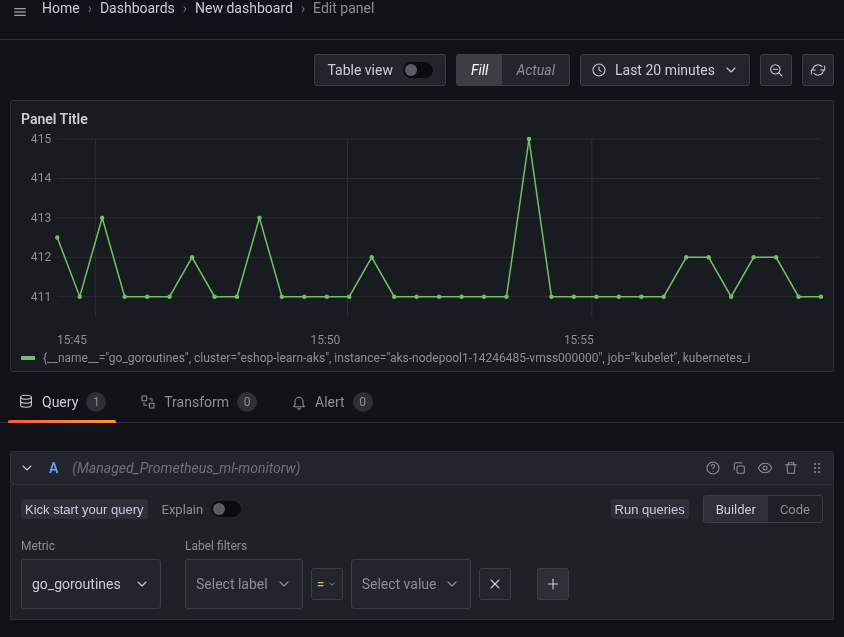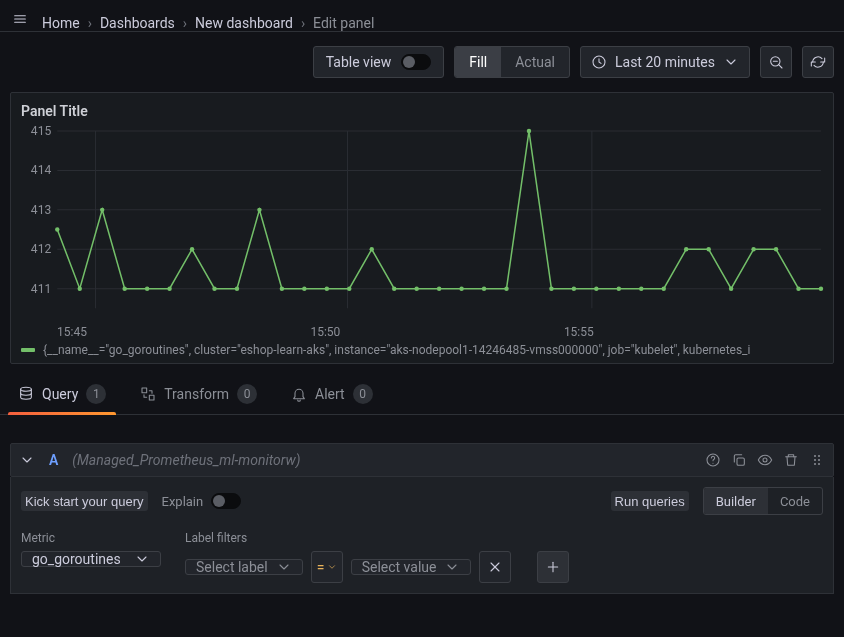--- a/index.html
+++ b/index.html
@@ -25,22 +25,22 @@
     overflow:hidden;
     background:var(--bg);
     font-family:-apple-system,BlinkMacSystemFont,"Segoe UI",Roboto,sans-serif;
     font-size:14px;
     color:var(--txt);
   }
 
   
   .topbar{
     display:flex;
-    align-items:flex-end;
-    height:32px;
+    align-items:flex-start;
+    height:40px;
     padding:0 8px;
     border-bottom:1px solid var(--border);
     background:var(--bg);
     gap:10px;
   }
   .hamburger{width:24px;height:24px;display:flex;align-items:center;justify-content:center;cursor:pointer;}
   .hamburger svg{stroke:var(--txt);}
   .crumbs{display:flex;align-items:center;gap:8px;}
   .crumb{color:var(--txt);cursor:pointer;}
   .crumb.dim{color:var(--txt-dim);}
@@ -57,21 +57,21 @@
   .btn, .seg, .select-like{
     display:inline-flex;
     align-items:center;
     border:1px solid var(--border2);
     background:var(--bg3);
     border-radius:3px;
     height:32px;
     color:var(--txt);
   }
   .btn{padding:0 12px;cursor:pointer;justify-content:center;}
-  .seg{padding:0;overflow:hidden;}
+  .seg{padding:0;overflow:hidden;font-style:italic;}
   .seg .opt{padding:0 14px;height:100%;display:flex;align-items:center;cursor:pointer;color:var(--txt-dim);}
   .seg .opt.active{background:#3b3e45;color:#fff;}
   .tableview{display:flex;align-items:center;gap:10px;padding:0 12px;}
   .toggle{
     width:30px;height:16px;border-radius:10px;background:#0b0c0e;
     position:relative;border:1px solid #0b0c0e;
   }
   .toggle::after{content:"";position:absolute;left:1px;top:1px;width:12px;height:12px;border-radius:50%;background:#5a5d64;}
   .timerange{gap:8px;padding:0 10px;cursor:pointer;}
   .icon-btn{width:32px;justify-content:center;cursor:pointer;padding:0;}
@@ -163,21 +163,21 @@
   .spacer{flex:1;}
   .mode-seg{display:flex;border:1px solid var(--border2);border-radius:3px;overflow:hidden;height:28px;}
   .mode-seg .m{padding:0 12px;display:flex;align-items:center;font-size:13px;color:var(--txt-dim);cursor:pointer;}
   .mode-seg .m.active{background:var(--bg4);color:var(--txt);}
 
   .qb-row2{display:flex;gap:24px;margin-top:16px;}
   .field-col{display:flex;flex-direction:column;gap:6px;}
   .field-label{font-size:12px;color:var(--txt-dim);}
   .dd{
     background:var(--bg3);border:1px solid var(--border2);border-radius:3px;
-    height:16px;display:flex;align-items:center;padding:0 10px;gap:8px;cursor:pointer;
+    height:50px;display:flex;align-items:center;padding:0 10px;gap:8px;cursor:pointer;
   }
   .dd .caret{margin-left:auto;}
   .eq-box, .sq-btn{
     width:32px;height:32px;display:flex;align-items:center;justify-content:center;
     background:var(--bg3);border:1px solid var(--border2);border-radius:3px;cursor:pointer;
   }
   .eq-box{color:#e9b35a;}
   .lf-row{display:flex;align-items:center;gap:8px;}
 
   svg.ico{width:16px;height:16px;stroke:currentColor;fill:none;stroke-width:1.6;stroke-linecap:round;stroke-linejoin:round;}

